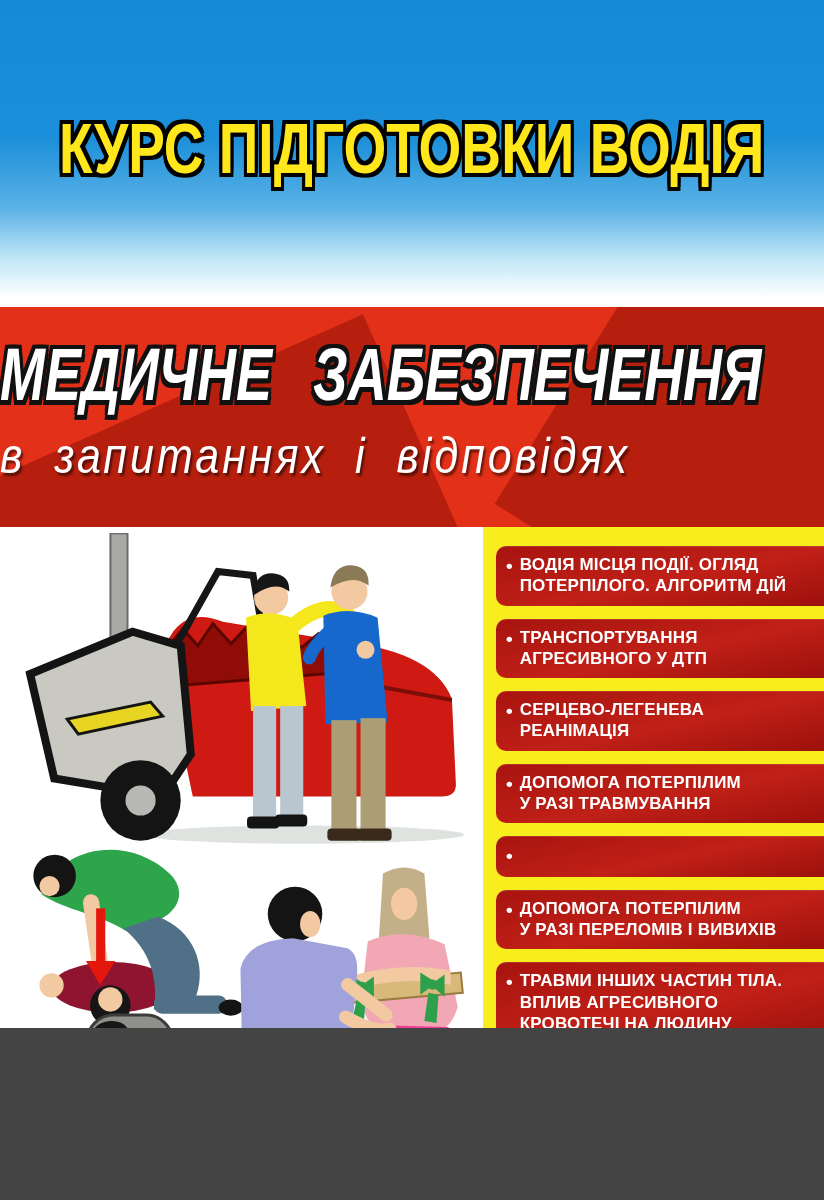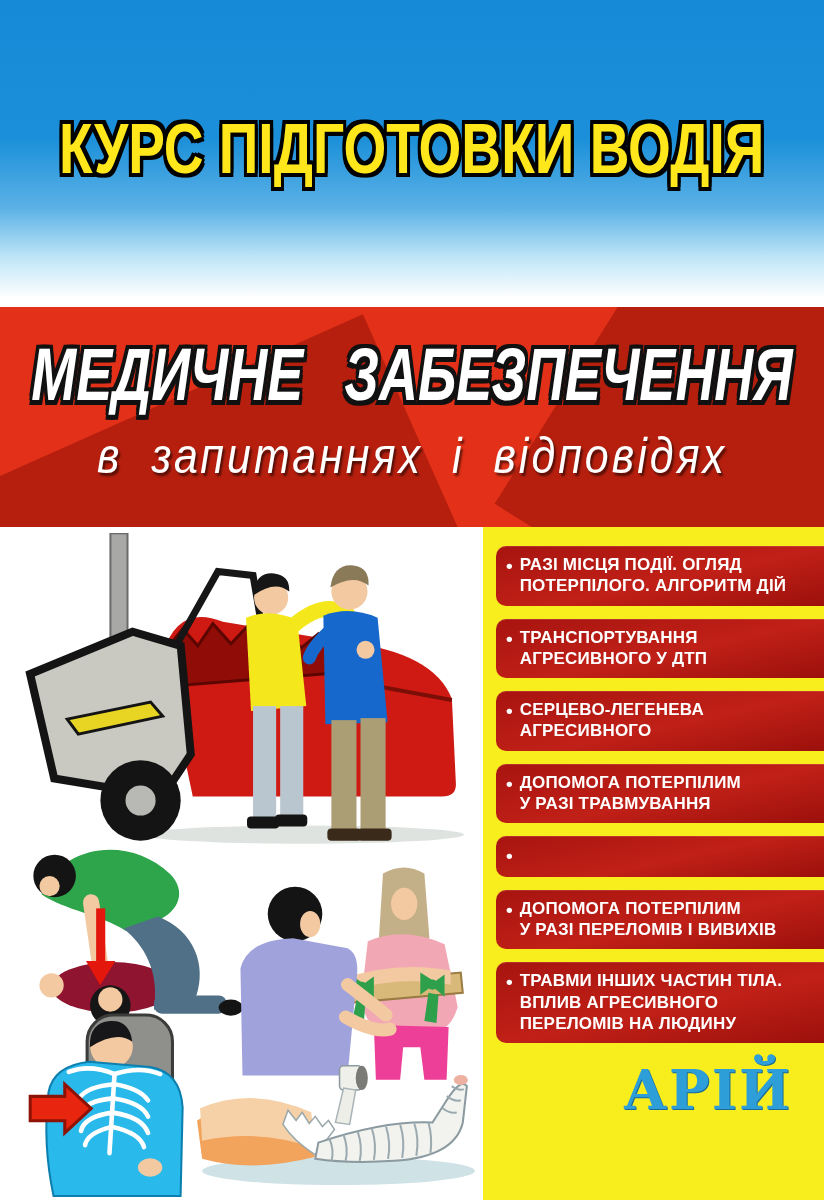--- a/index.html
+++ b/index.html
@@ -1,38 +1,38 @@
 <!DOCTYPE html>
 <html><head>
 <meta charset="utf-8">
 <style>
   html,body{margin:0;padding:0;background:#444;}
   .cover{
-    position:relative;width:824px;height:1200px;overflow:hidden;
+    position:relative;width:824px;height:1028px;overflow:hidden;
     font-family:"Liberation Sans",sans-serif;background:#fff;
   }
   
   .top-band{
     position:absolute;left:0;top:0;width:824px;height:307px;
     background:linear-gradient(180deg,#168ad6 0%,#1b8fd9 45%,#5cb2e6 68%,#bfe6f7 84%,#ffffff 97%);
     display:flex;justify-content:center;align-items:flex-start;
   }
   .series-title{
     margin-top:112px;
     font-size:54px;font-weight:700;line-height:1;white-space:nowrap;
     color:#ffe71c;letter-spacing:0px;
     transform:scale(1.02,1.32);transform-origin:center top;
     text-shadow:-3px -3px 0 #000,3px -3px 0 #000,-3px 3px 0 #000,3px 3px 0 #000,
                 -3px 0 0 #000,3px 0 0 #000,0 -3px 0 #000,0 3px 0 #000;
   }
   
   .red-band{
     position:absolute;left:0;top:307px;width:824px;height:220px;
     background:#e33018;overflow:hidden;
-    display:flex;flex-direction:column;align-items:center;
+    display:flex;flex-direction:column;
   }
   .shade{position:absolute;background:rgba(110,5,0,.38);}
   .shade1{width:560px;height:260px;left:-120px;top:110px;transform:rotate(-24deg);}
   .shade2{width:420px;height:420px;right:-170px;top:-80px;transform:rotate(32deg);}
   .main-title{
     position:relative;margin-top:30px;
     font-size:54px;font-weight:700;font-style:italic;line-height:1;white-space:nowrap;
     color:#ffffff;word-spacing:26px;letter-spacing:0;
     transform:scale(1.0,1.38);transform-origin:center top;
     text-shadow:-3px -3px 0 #111,3px -3px 0 #111,-3px 3px 0 #111,3px 3px 0 #111,
@@ -226,50 +226,50 @@
         <ellipse cx="168" cy="18" rx="6" ry="12" fill="#7a7a76"></ellipse>
         <path d="M150 28 L142 62 L156 64 L162 30 Z" fill="#eeeee8" stroke="#a8b4b8" stroke-width="1.5"></path>
       </svg>
 
     </div>
 
     <aside class="topics-column">
       <ul class="topics">
         <li class="topic-box">
           <span class="bullet">•</span>
-          <span class="topic-text">РАЗІ МІСЦЯ ПОДІЇ. ОГЛЯД
+          <span class="topic-text">ВОДІЯ МІСЦЯ ПОДІЇ. ОГЛЯД
 ПОТЕРПІЛОГО. АЛГОРИТМ ДІЙ</span>
         </li>
         <li class="topic-box">
           <span class="bullet">•</span>
           <span class="topic-text">ТРАНСПОРТУВАННЯ
 АГРЕСИВНОГО У ДТП</span>
         </li>
         <li class="topic-box">
           <span class="bullet">•</span>
           <span class="topic-text">СЕРЦЕВО-ЛЕГЕНЕВА
-АГРЕСИВНОГО</span>
+РЕАНІМАЦІЯ</span>
         </li>
         <li class="topic-box">
           <span class="bullet">•</span>
           <span class="topic-text">ДОПОМОГА ПОТЕРПІЛИМ
 У РАЗІ ТРАВМУВАННЯ</span>
         </li>
         <li class="topic-box">
           <span class="bullet">•</span>
         </li>
         <li class="topic-box">
           <span class="bullet">•</span>
           <span class="topic-text">ДОПОМОГА ПОТЕРПІЛИМ
 У РАЗІ ПЕРЕЛОМІВ І ВИВИХІВ</span>
         </li>
         <li class="topic-box">
           <span class="bullet">•</span>
           <span class="topic-text">ТРАВМИ ІНШИХ ЧАСТИН ТІЛА.
 ВПЛИВ АГРЕСИВНОГО
-ПЕРЕЛОМІВ НА ЛЮДИНУ</span>
+КРОВОТЕЧІ НА ЛЮДИНУ</span>
         </li>
       </ul>
       <div class="logo">АРІЙ</div>
     </aside>
 
   </div>
 </div>
 
 </body></html>

